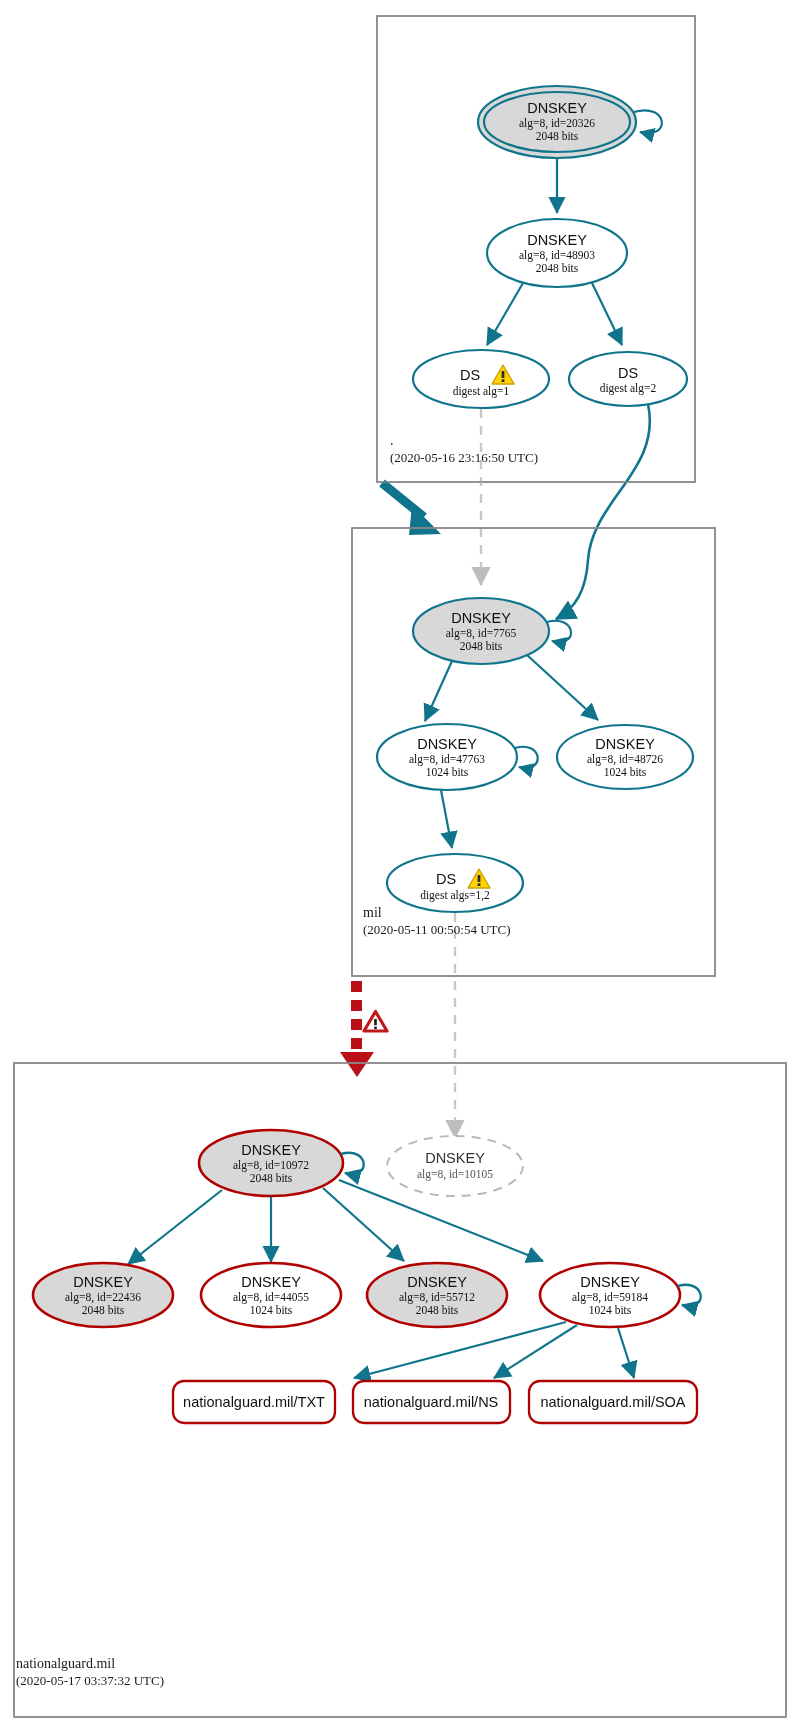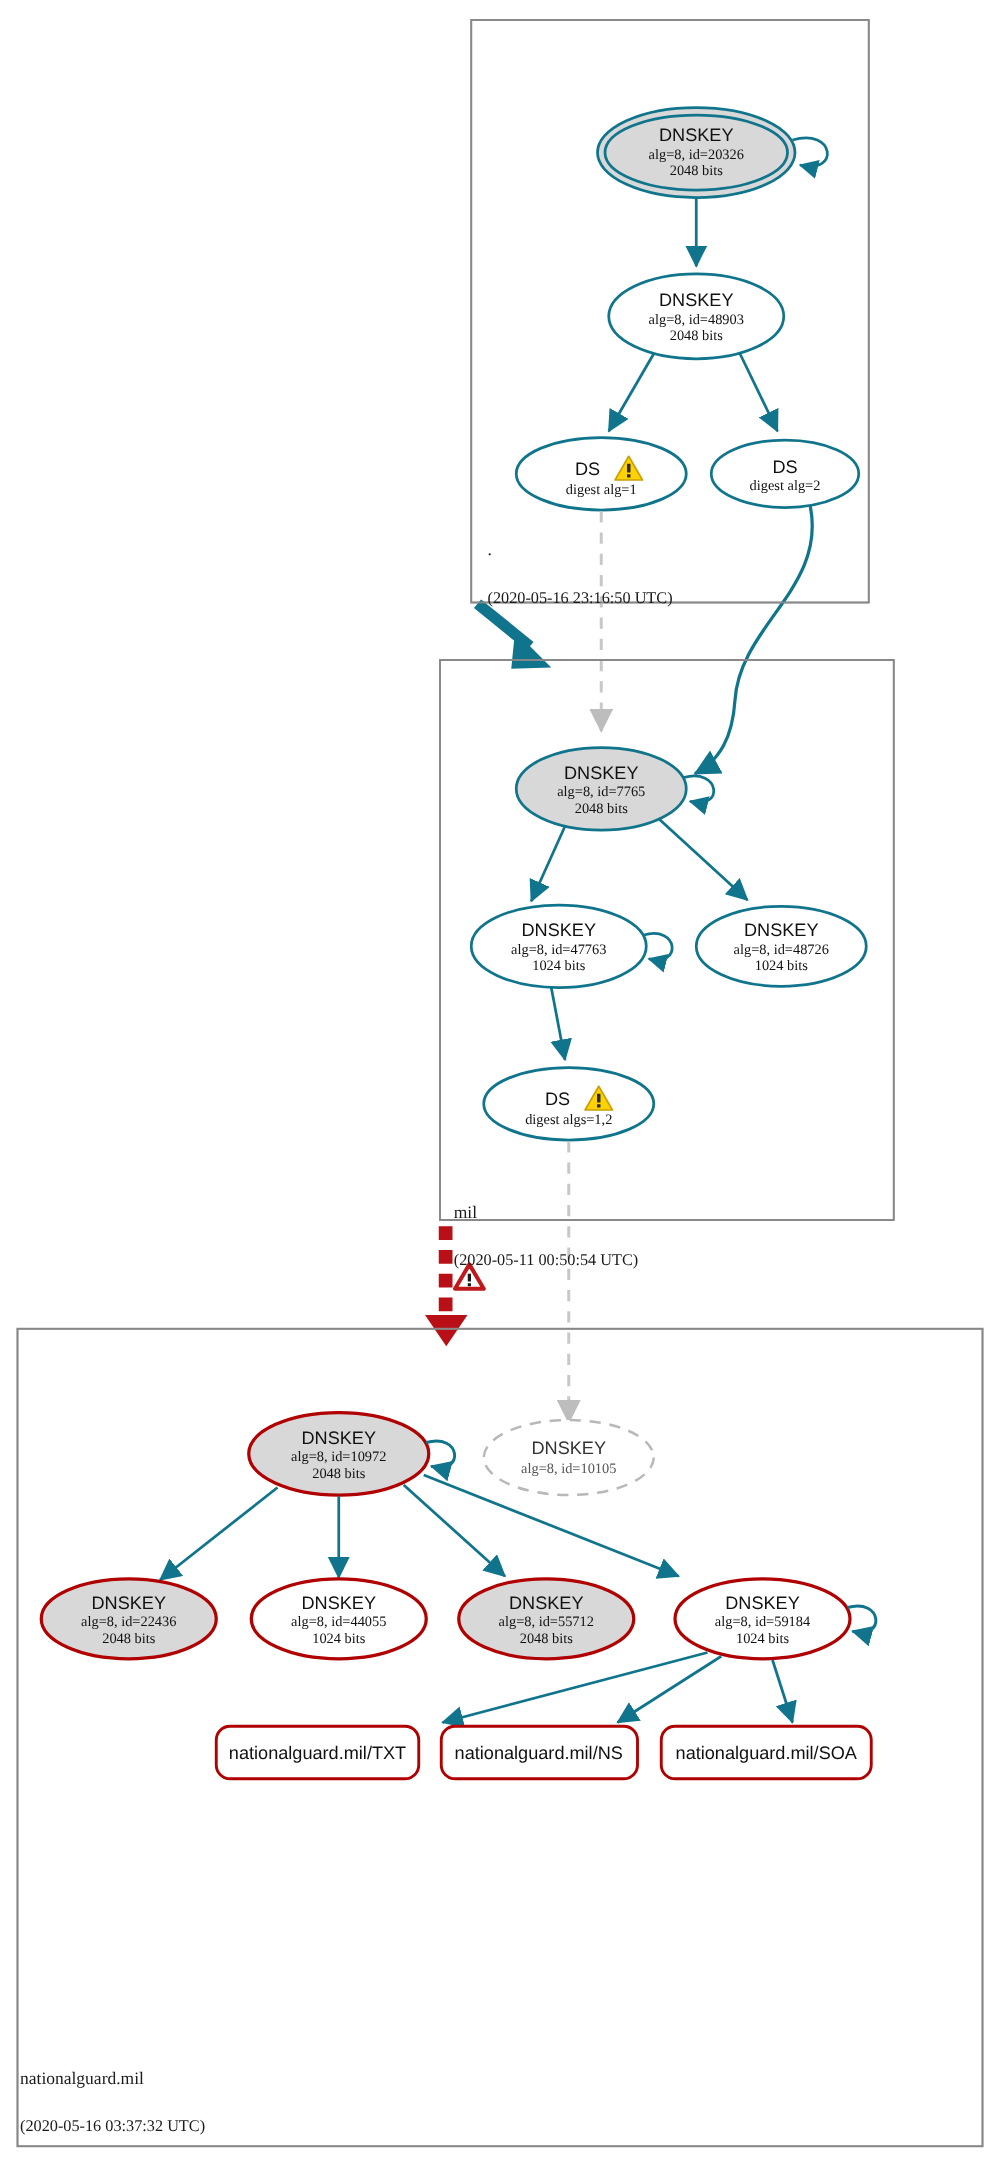--- a/index.html
+++ b/index.html
@@ -3,21 +3,21 @@
 <meta charset="utf-8">
 <style>
   html,body{margin:0;padding:0;background:#ffffff;}
   body{width:800px;height:1732px;position:relative;
        font-family:"Liberation Sans", sans-serif;}
   #canvas{position:absolute;left:0;top:0;width:800px;height:1732px;}
   svg#diagram{position:absolute;left:0;top:0;width:800px;height:1732px;}
 
   .zone-label{position:absolute;font-family:"Liberation Serif", serif;color:#1a1a1a;}
   .zone-name{font-size:14px;line-height:17px;}
-  .zone-time{font-size:13px;line-height:17px;margin-top:20px;}
+  .zone-time{font-size:13px;line-height:17px;}
   .nl-title{font-size:14.5px;fill:#111111;}
   .nl-sub{font-family:"Liberation Serif", serif;font-size:11.5px;fill:#111111;}
   .nl-sub-ghost{font-family:"Liberation Serif", serif;font-size:11.5px;fill:#555555;}
   .nl-title-ghost{font-size:14.5px;fill:#333333;}
   .rr-label{font-size:14.5px;fill:#111111;}
 </style>
 </head>
 <body>
 
 <div id="canvas">
@@ -217,23 +217,23 @@
     </g>
 
     <rect x="14" y="1063" width="772" height="654" fill="none" stroke="#888888" stroke-width="1.4"></rect>
   </svg>
 
   <div class="zone-label" style="left:390px; top:432px;">
     <div class="zone-name">.</div>
     <div class="zone-time">(2020-05-16 23:16:50 UTC)</div>
   </div>
 
-  <div class="zone-label" style="left:363px; top:962px;">
+  <div class="zone-label" style="left:363px; top:904px;">
     <div class="zone-name">mil</div>
     <div class="zone-time">(2020-05-11 00:50:54 UTC)</div>
   </div>
 
   <div class="zone-label" style="left:16px; top:1655px;">
     <div class="zone-name">nationalguard.mil</div>
-    <div class="zone-time">(2020-05-16 03:37:32 UTC)</div>
+    <div class="zone-time">(2020-05-17 03:37:32 UTC)</div>
   </div>
 
 </div>
 
 </body></html>

